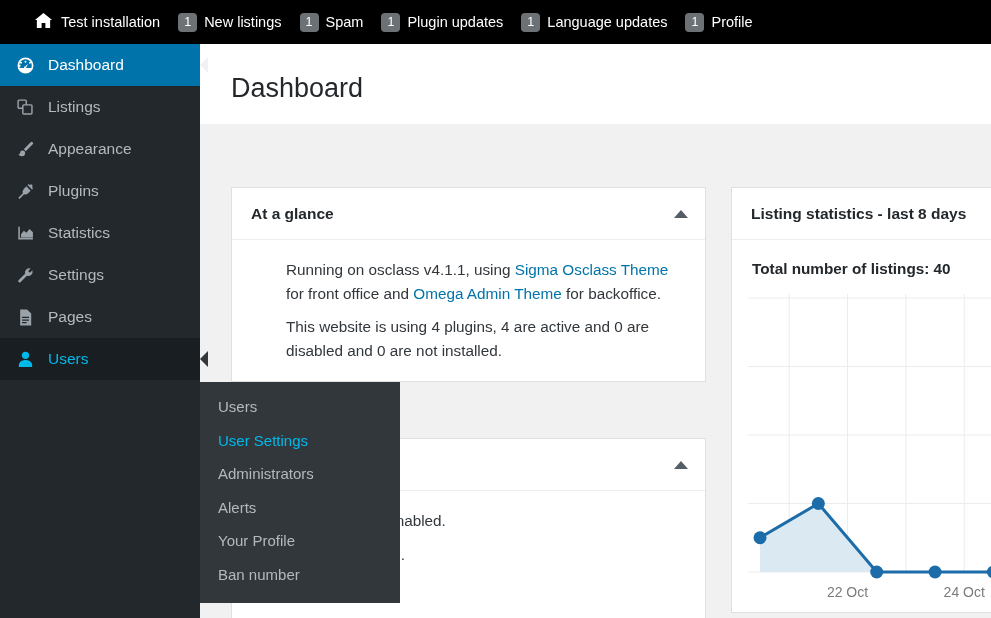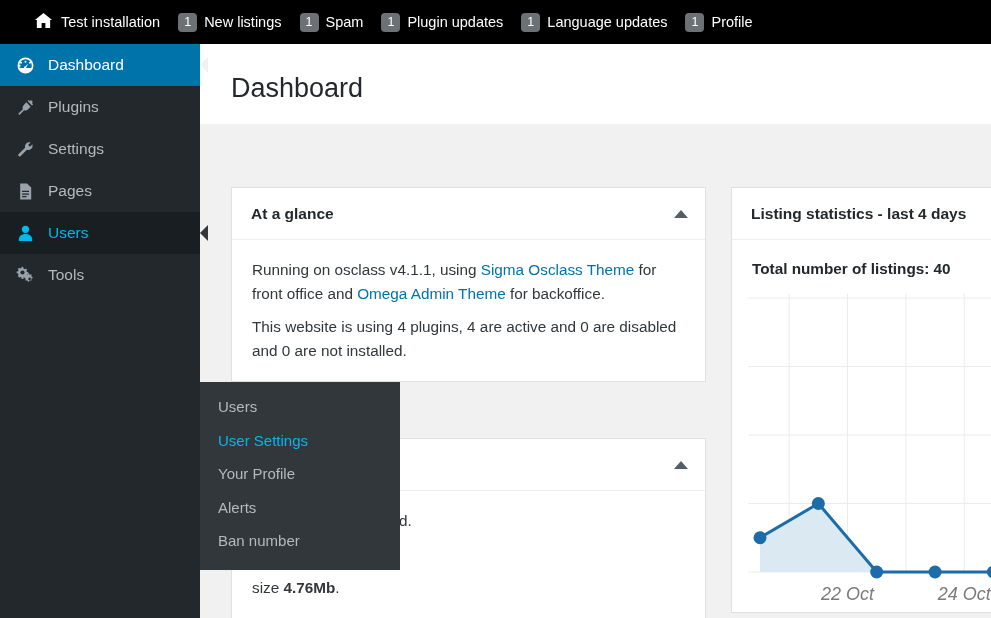--- a/index.html
+++ b/index.html
@@ -159,20 +159,21 @@
     border-right: 7px solid transparent;
     border-bottom: 8px solid #555d66;
     cursor: pointer;
   }
   .panel-body { padding: 18px 20px 18px 20px; }
   .panel-body p {
     font-size: 15.3px;
     color: #32373c;
     line-height: 1.55;
     margin-bottom: 10px;
+    margin-left: 34px;
   }
   .panel-body p:last-child { margin-bottom: 0; }
   .panel-body a { color: #0073aa; text-decoration: none; cursor: pointer; }
   .panel-body b { font-weight: bold; }
 
   
   #panel-glance { left: 31px; top: 63px; width: 475px; }
   #panel-seo    { left: 31px; top: 314px; width: 475px; }
 
   
@@ -184,25 +185,24 @@
     padding: 20px 0 0 20px;
   }
   #chart-wrap {
     position: relative;
     width: 336px; height: 318px;
     margin: 16px 0 0 10px;
   }
   #chart-svg { display: block; }
   .xtick {
     position: absolute;
-    font-size: 18px;
+    font-size: 14px;
     color: #7b7b7b;
     transform: translateX(-50%);
     white-space: nowrap;
-    font-style: italic;
   }
 </style>
 </head>
 <body>
 
 <div id="adminbar">
   <div class="ab-item">
     <span class="home-icon">
       <svg width="19" height="19" viewBox="0 0 20 20" fill="#ffffff">
         <path d="M10 2 L1 9.6 L3 9.6 L3 18 L8 18 L8 12.5 L12 12.5 L12 18 L17 18 L17 9.6 L19 9.6 Z"></path>
@@ -242,32 +242,58 @@
   <div class="side-item current">
     <span class="side-icon">
       <svg width="19" height="19" viewBox="0 0 20 20" fill="#ffffff">
         <path d="M10 1.6A8.4 8.4 0 1 0 18.4 10 8.4 8.4 0 0 0 10 1.6zm0 1.8a6.6 6.6 0 0 1 6.6 6.6 6.5 6.5 0 0 1-.5 2.5H3.9a6.5 6.5 0 0 1-.5-2.5A6.6 6.6 0 0 1 10 3.4zM5.3 6.1a1 1 0 1 0 1 1 1 1 0 0 0-1-1zm9.4 0a1 1 0 1 0 1 1 1 1 0 0 0-1-1zM10 5a1 1 0 1 0 1 1 1 1 0 0 0-1-1zM3.9 9.3a1 1 0 1 0 1 1 1 1 0 0 0-1-1zm8.9-1.1L9.6 11a1.2 1.2 0 1 0 1.1 1.1z"></path>
       </svg>
     </span>
     <span class="side-label">Dashboard</span>
     <span class="arrow"></span>
   </div>
 
-
+  <div class="side-item">
+    <span class="side-icon">
+      <svg width="19" height="19" viewBox="0 0 20 20" fill="none" stroke="#9ba3aa" stroke-width="1.5">
+        <rect x="2.2" y="2.2" width="8.6" height="8.6" rx="1"></rect>
+        <rect x="7.2" y="7.2" width="9.6" height="9.6" rx="1" fill="#23282d"></rect>
+      </svg>
+    </span>
+    <span class="side-label">Listings</span>
+  </div>
+
+  <div class="side-item">
+    <span class="side-icon">
+      <svg width="19" height="19" viewBox="0 0 20 20" fill="#9ba3aa">
+        <path d="M17.6 2.4a1.6 1.6 0 0 0-2.2 0L8.2 9.7l2.1 2.1 7.3-7.2a1.6 1.6 0 0 0 0-2.2zM6.9 11a2.6 2.6 0 0 0-2.6 2.6c0 1-1.2 1.4-1.7 1.6 0 0 1.2 2 3.8 2A3.3 3.3 0 0 0 9.6 14a2.6 2.6 0 0 0-2.7-3z"></path>
+      </svg>
+    </span>
+    <span class="side-label">Appearance</span>
+  </div>
 
   <div class="side-item">
     <span class="side-icon">
       <svg width="19" height="19" viewBox="0 0 20 20" fill="#9ba3aa">
         <path d="M15.8 2.2l-1.1 1.1-1.3-1.3-1.2 1.2 4.6 4.6 1.2-1.2-1.3-1.3 1.1-1.1zM10.9 4.6L8 7.5a3.9 3.9 0 0 0-.8 4.3l-4.8 4.8 1.3 1.3L8.5 13a3.9 3.9 0 0 0 4-1l2.9-2.9z"></path>
       </svg>
     </span>
     <span class="side-label">Plugins</span>
   </div>
 
 
+  <div class="side-item">
+    <span class="side-icon">
+      <svg width="19" height="19" viewBox="0 0 20 20" fill="#9ba3aa">
+        <path d="M2.4 3v13.2h15.4v-1.6H4V3z"></path>
+        <path d="M5.3 14.2h12.5V8.6l-3.5-3.3-3.4 4-2.6-2.1-3 3.7z"></path>
+      </svg>
+    </span>
+    <span class="side-label">Statistics</span>
+  </div>
 
   <div class="side-item">
     <span class="side-icon">
       <svg width="19" height="19" viewBox="0 0 20 20" fill="#9ba3aa">
         <path d="M17.3 4.6l-2.6 2.6-1.9-1.9 2.6-2.6a4.6 4.6 0 0 0-5.9 5.5L2.6 15a1.5 1.5 0 0 0 2.1 2.1l6.8-6.8a4.6 4.6 0 0 0 5.8-5.7z"></path>
       </svg>
     </span>
     <span class="side-label">Settings</span>
   </div>
 
@@ -285,31 +311,20 @@
     <span class="side-icon">
       <svg width="19" height="19" viewBox="0 0 20 20" fill="#00b9eb">
         <circle cx="10" cy="5.6" r="3.8"></circle>
         <path d="M10 10.6c-4 0-7 2.4-7 5.4v2h14v-2c0-3-3-5.4-7-5.4z"></path>
       </svg>
     </span>
     <span class="side-label">Users</span>
     <span class="arrow"></span>
   </div>
 
-  <div class="side-item">
-    <span class="side-icon">
-      <svg width="20" height="20" viewBox="0 0 20 20" fill="#9ba3aa">
-        <path d="M7.6 2.2l.3 1.8 1.6.7 1.5-1 1.5 1.5-1 1.5.7 1.6 1.8.3v2.1l-1.8.3-.7 1.6 1 1.5-1.5 1.5-1.5-1-1.6.7-.3 1.8H5.5l-.3-1.8-1.6-.7-1.5 1L.6 13.1l1-1.5-.7-1.6L-.9 9.7V7.6l1.8-.3.7-1.6-1-1.5 1.5-1.5 1.5 1 1.6-.7.3-1.8z" transform="translate(2.4 0.6) scale(0.78)"></path>
-        <circle cx="7.5" cy="7.5" r="2.1" fill="#23282d"></circle>
-        <path d="M15.1 11.2l.2 1.1 1 .4.9-.6.9.9-.6.9.4 1 1.1.2v1.3l-1.1.2-.4 1 .6.9-.9.9-.9-.6-1 .4-.2 1.1h-1.3l-.2-1.1-1-.4-.9.6-.9-.9.6-.9-.4-1-1.1-.2v-1.3l1.1-.2.4-1-.6-.9.9-.9.9.6 1-.4.2-1.1z" transform="translate(0.5 -1.6) scale(0.9)"></path>
-        <circle cx="14.6" cy="13.9" r="1.3" fill="#23282d"></circle>
-      </svg>
-    </span>
-    <span class="side-label">Tools</span>
-  </div>
 </div>
 
 <div id="content">
   <div id="page-title">Dashboard</div>
 
   <div id="grayarea">
 
     <div class="panel" id="panel-glance">
       <div class="panel-head">
         <span class="panel-title">At a glance</span>
@@ -329,21 +344,21 @@
       <div class="panel-body">
         <p>optimization is enabled.</p>
         <p>zation is enabled.</p>
         <p><span> size </span><b>4.76Mb</b><span>.</span></p>
 
       </div>
     </div>
 
     <div class="panel" id="panel-stats">
       <div class="panel-head">
-        <span class="panel-title">Listing statistics - last 4 days</span>
+        <span class="panel-title">Listing statistics - last 8 days</span>
       </div>
       <div class="stats-total">Total number of listings: 40</div>
 
       <div id="chart-wrap">
         <svg id="chart-svg" width="336" height="318">
           <g id="gridlines">
               <line x1="6" x2="336" y1="4" y2="4" stroke="#ececec" stroke-width="1"></line>
               <line x1="6" x2="336" y1="72.5" y2="72.5" stroke="#ececec" stroke-width="1"></line>
               <line x1="6" x2="336" y1="141" y2="141" stroke="#ececec" stroke-width="1"></line>
               <line x1="6" x2="336" y1="209.5" y2="209.5" stroke="#ececec" stroke-width="1"></line>
@@ -371,16 +386,17 @@
           </div>
       </div>
     </div>
 
   </div>
 </div>
 
 <div id="flyout">
   <span class="fly-item">Users</span>
   <span class="fly-item active">User Settings</span>
+  <span class="fly-item">Administrators</span>
+  <span class="fly-item">Alerts</span>
   <span class="fly-item">Your Profile</span>
-  <span class="fly-item">Alerts</span>
   <span class="fly-item">Ban number</span>
 </div>
 
 </body></html>

